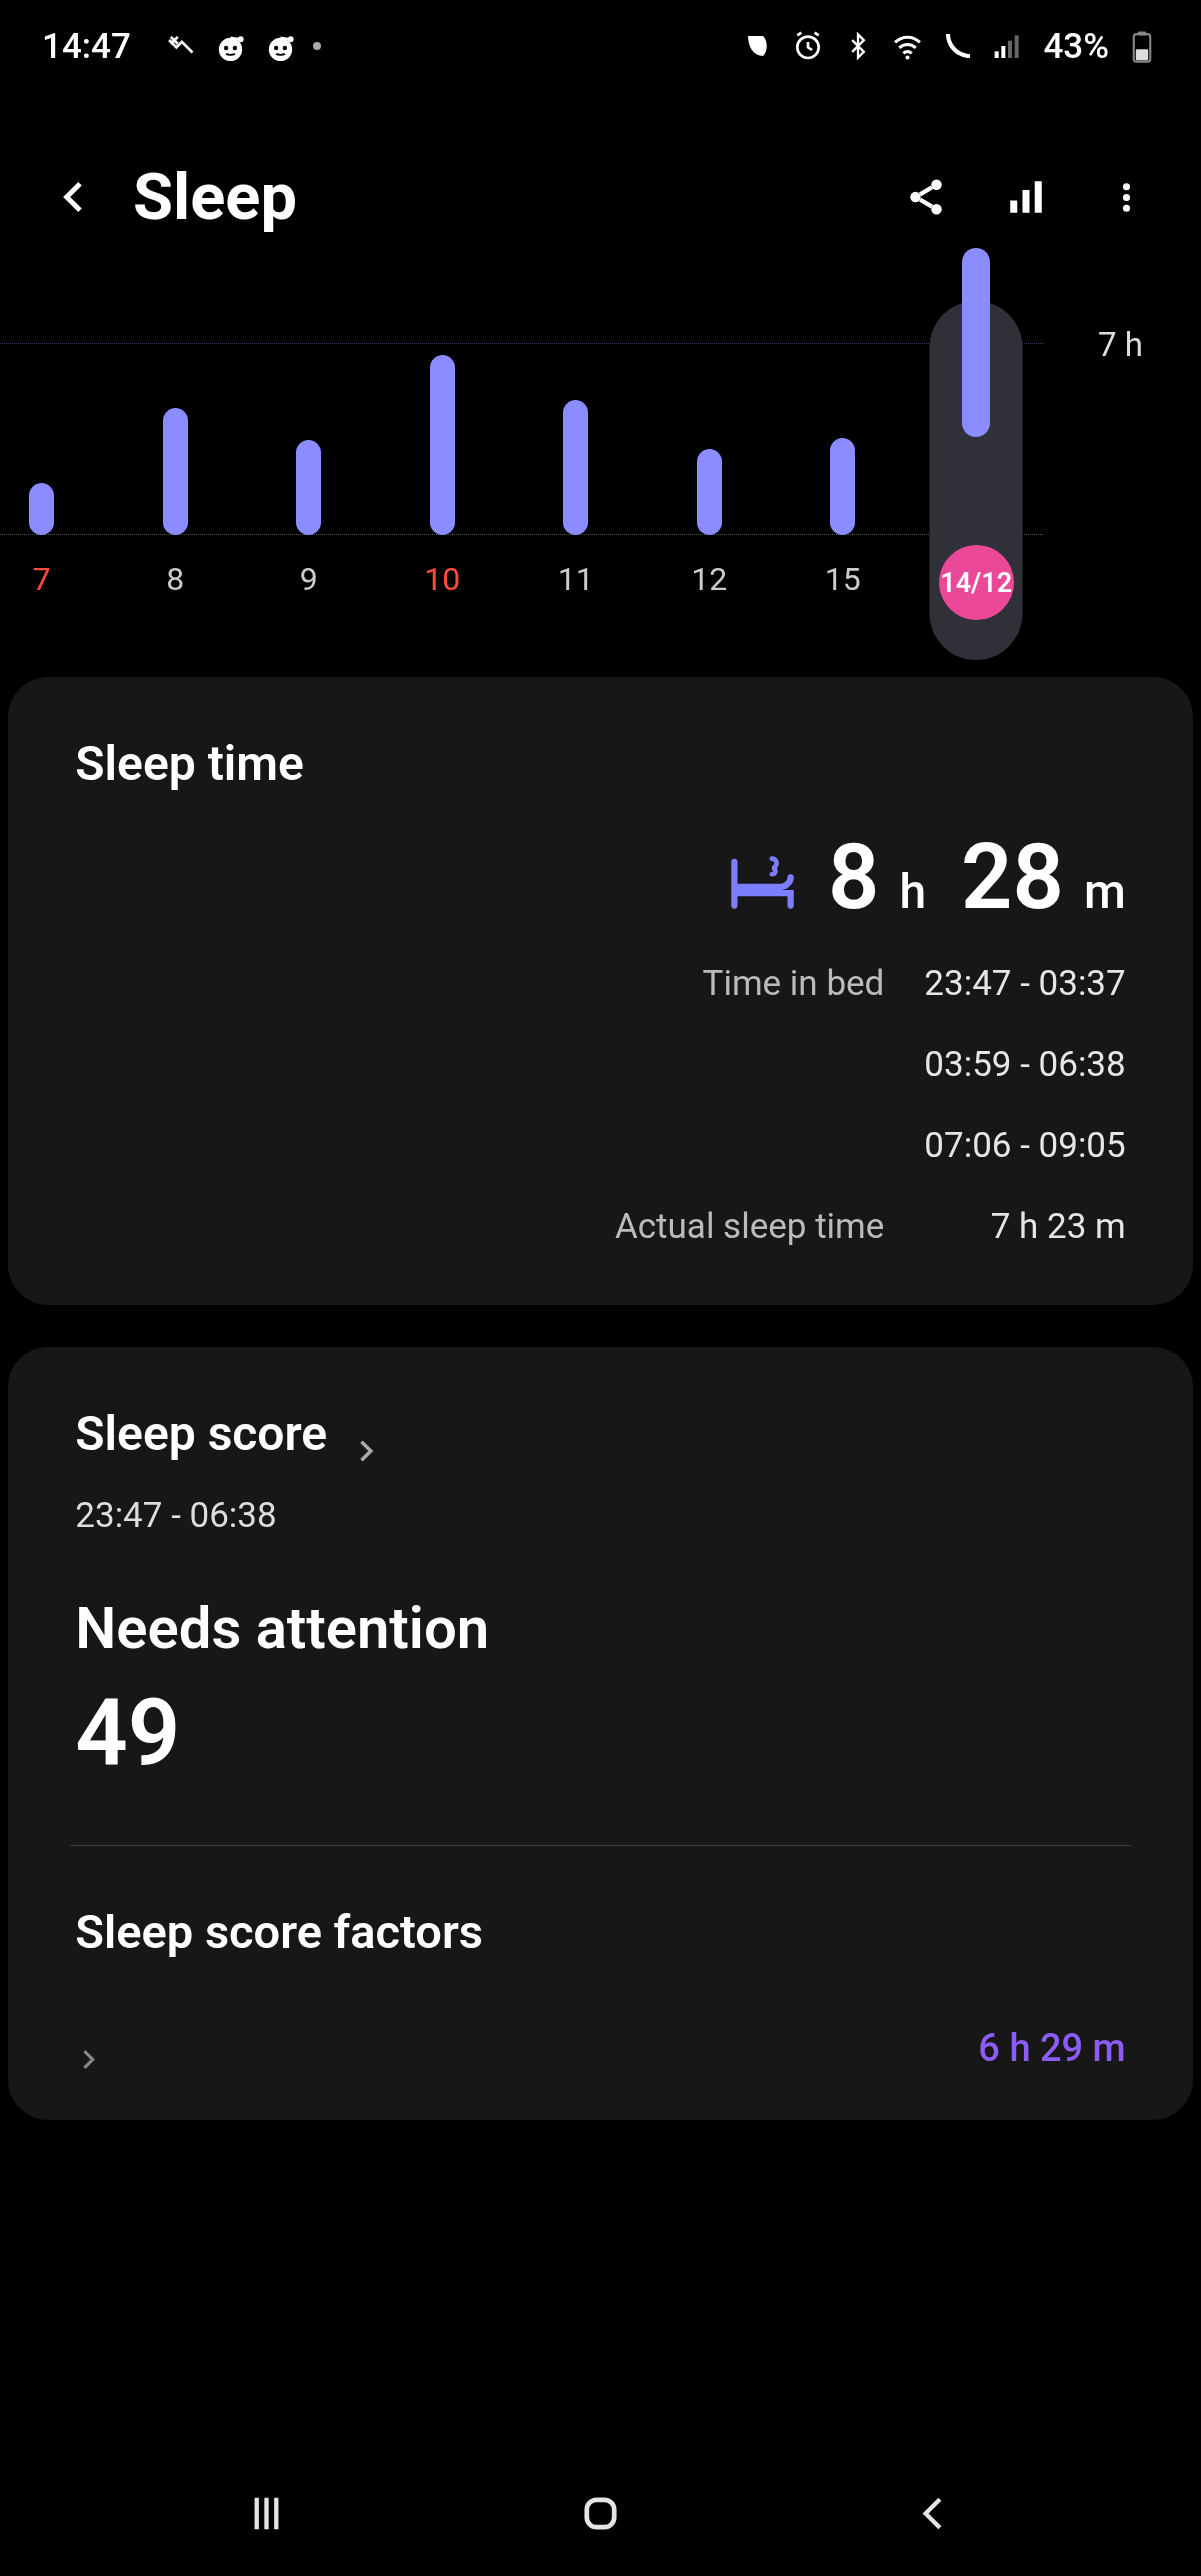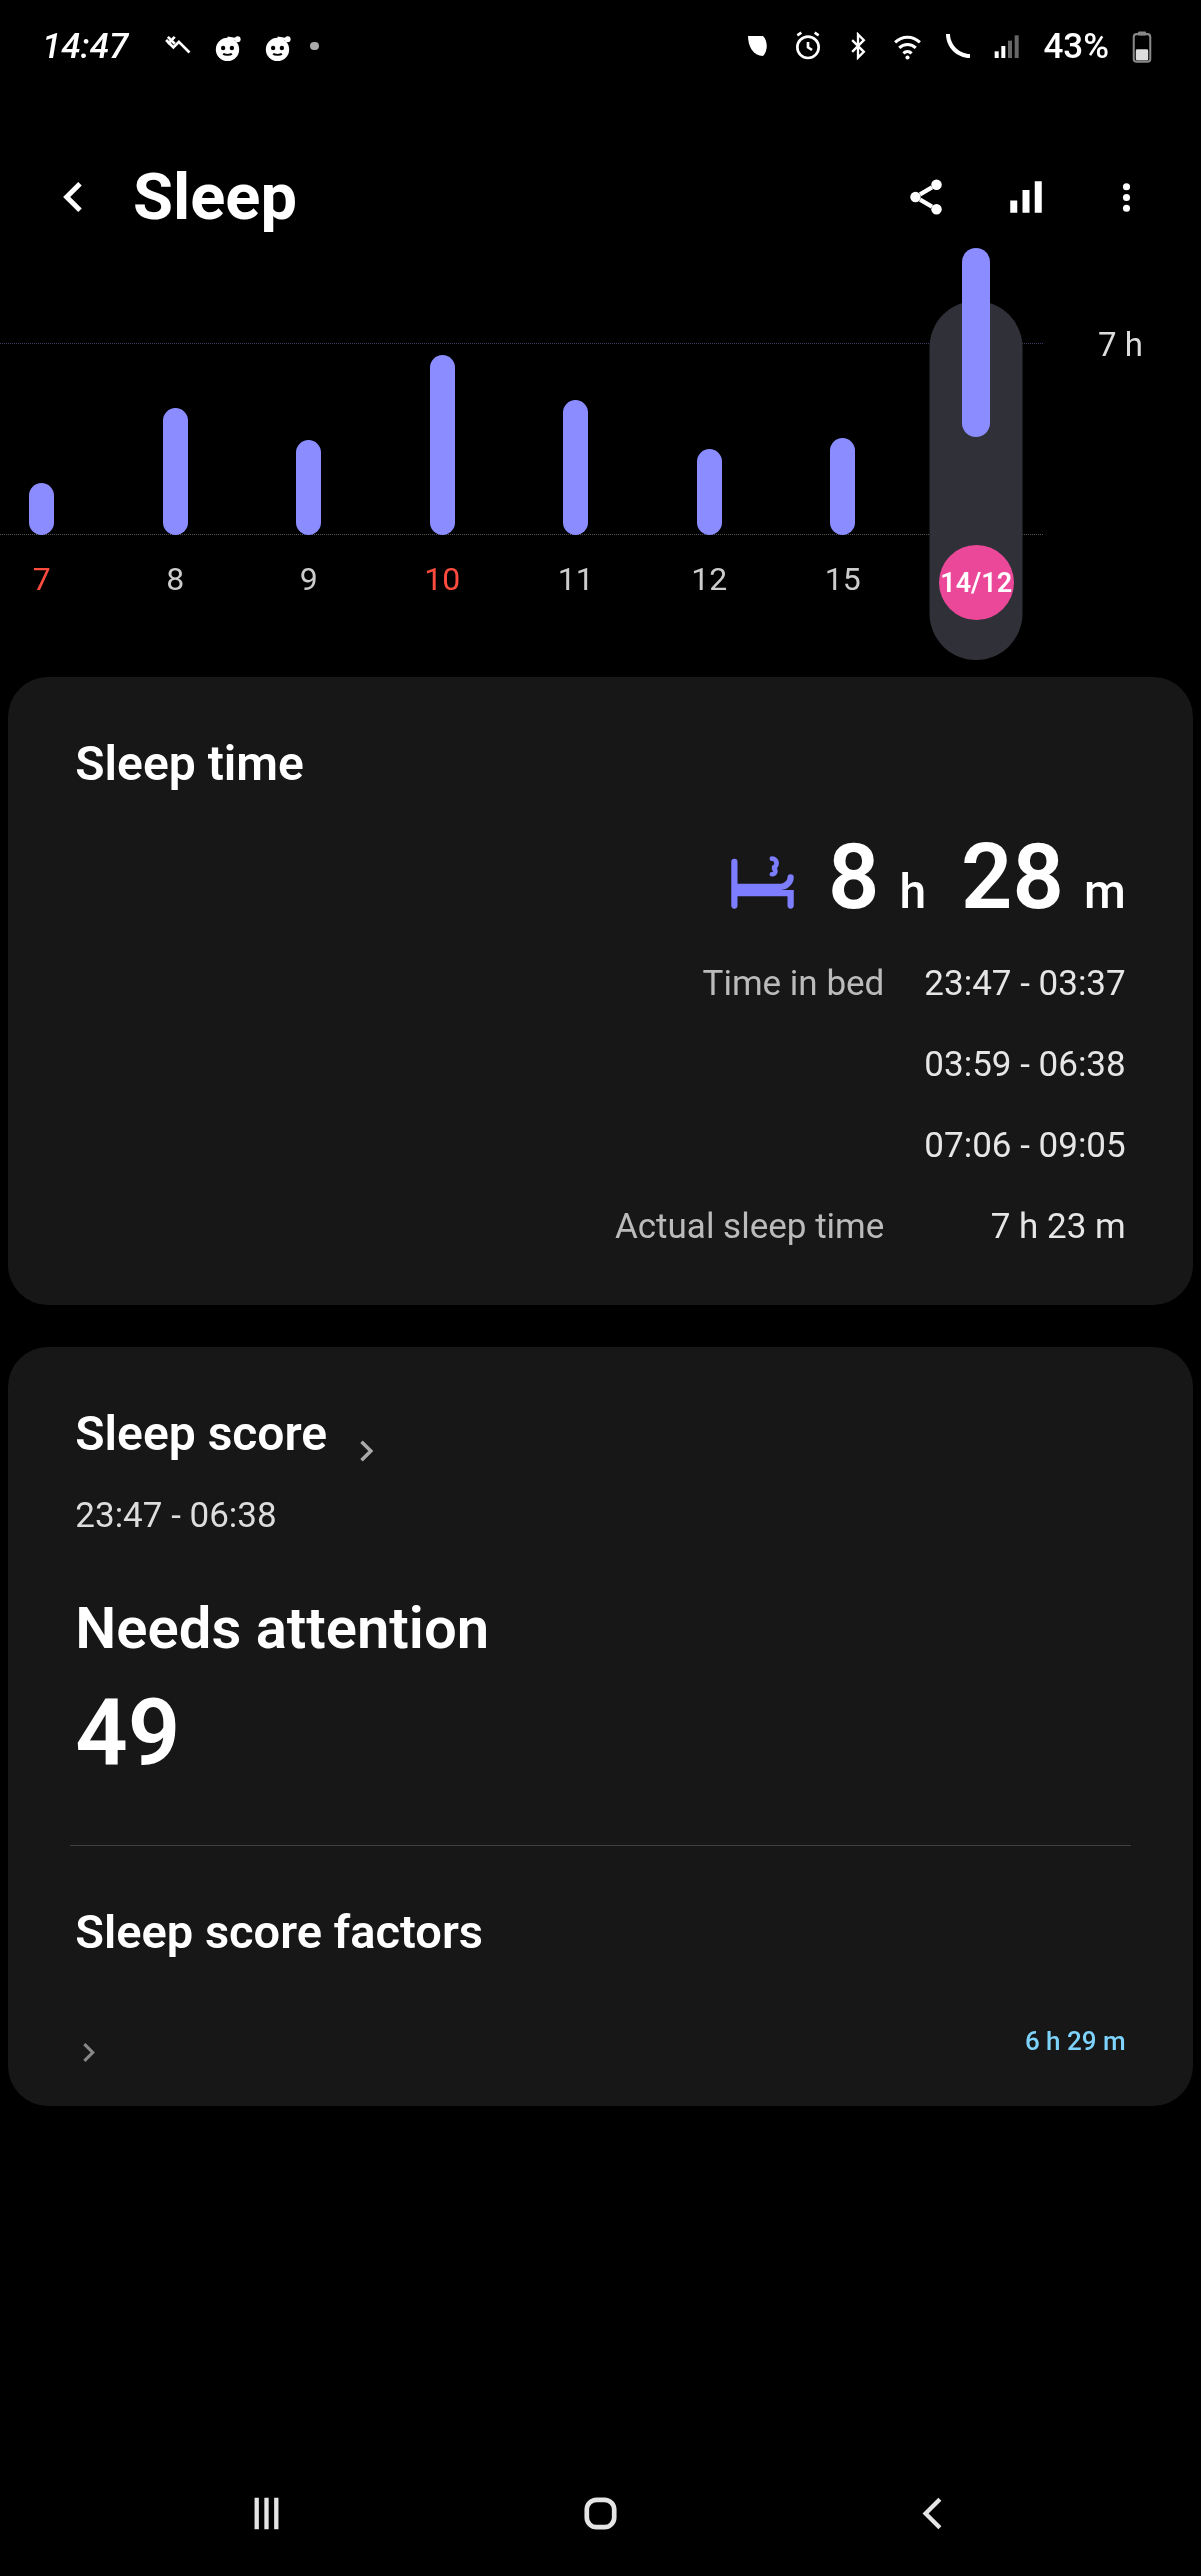--- a/index.html
+++ b/index.html
@@ -16,21 +16,21 @@
   .status-bar {
     height: 92px;
     display: flex;
     align-items: center;
     justify-content: space-between;
     padding: 0 42px;
     font-size: 35px;
     font-weight: 500;
   }
   .status-left, .status-right { display: flex; align-items: center; gap: 15px; }
-  .status-left .clock { margin-right: 17px; font-style: italic; }
+  .status-left .clock { margin-right: 17px; }
   .status-dot { width: 8.3px; height: 8.3px; border-radius: 50%; background: #aaa; }
   .status-icon { width: 35px; height: 35px; display: inline-flex; align-items: center; justify-content: center; }
   .status-right .pct { font-size: 35px; margin-left: 3.3px; }
 
   
   .app-header {
     display: flex;
     align-items: center;
     padding: 67px 50px 50px 50px;
     gap: 33px;
@@ -117,21 +117,21 @@
   .score-range { font-size:35px; color:#ddd; margin-top: 33px;}
   .score-status { font-size:58px; font-weight:600; margin-top: 58px; line-height:1.2; max-width: 434px;}
   .score-number { font-size:92px; font-weight:600; margin-top: 16.7px;}
   .score-divider { height:0.8px; background:#404040; margin: 58px -5px 58px -5px;}
   .factors-title { font-size:47px; font-weight:600; }
   .factor-row {
     display:flex; align-items:center; justify-content:space-between;
     margin-top: 67px; font-size:40px;
   }
   .factor-left { display:flex; align-items:center; gap: 25px; color:#aaa;}
-  .factor-val { color:#7dd3fc; font-weight:500; font-size:26px;}
+  .factor-val { color:#8b5cf6; font-weight:500; font-size:38px;}
 
   
   .navbar {
     position:absolute; bottom:0; left:0; right:0;
     height: 125px; background:#000;
     display:flex; align-items:center; justify-content:space-around;
     padding: 0 100px;
   }
   .nav-btn { width:67px; height:50px; display:flex; align-items:center; justify-content:center;}
 </style>

